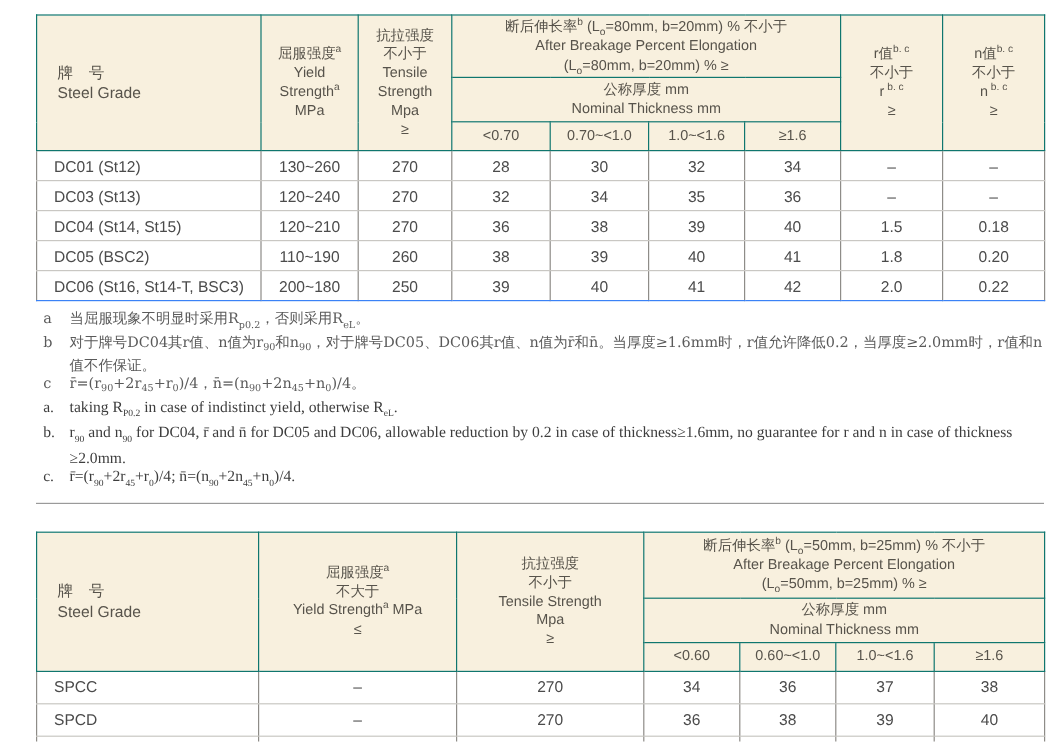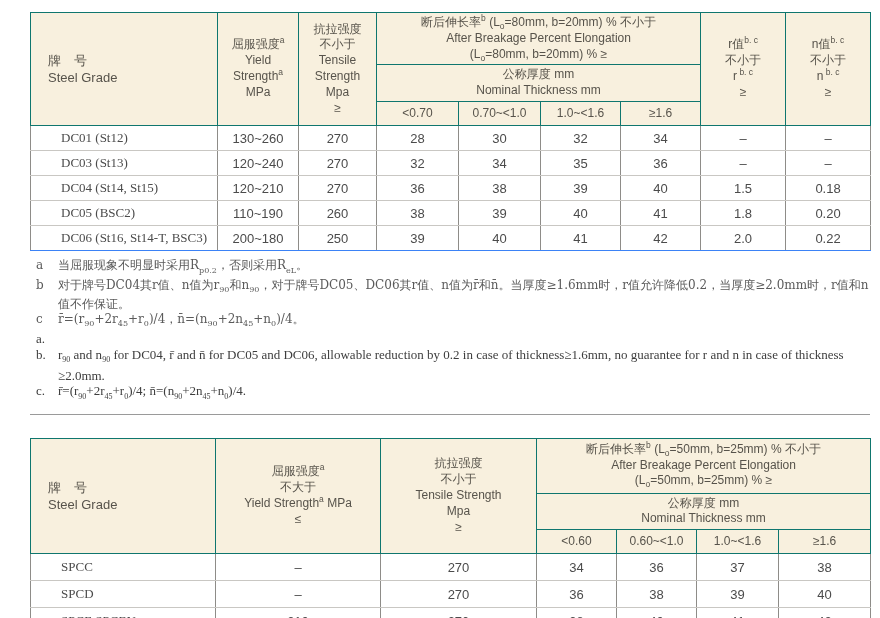--- a/index.html
+++ b/index.html
@@ -40,21 +40,21 @@
     border-top:1px solid #c9c7c3;
     border-bottom:1px solid #c9c7c3;
     font-size:13px;
     color:#4b4b4b;
     text-align:center;
     vertical-align:middle;
     padding:0 3px;
   }
   table.spec tbody tr { height:25px; }
   table.spec tbody tr:last-child td { border-bottom:1px solid #3b82f6; }
-  table.spec td.grade-cell { text-align:left; padding-left:30px;font-family:Liberation Serif, serif; }
+  table.spec td.grade-cell { text-align:left; padding-left:14px; }
   table.spec sup { font-size:8.5px; vertical-align:super; line-height:0; }
   table.spec sub { font-size:8.5px; vertical-align:sub; line-height:0; }
   .thickness-label { font-size:11.5px; }
 
   .footnotes {
     width:840px;
     padding:7px 0 9px 2px;
     border-bottom:1px solid #9a9a9a;
   }
   .fn-line { display:flex; align-items:baseline; }
@@ -182,20 +182,21 @@
     <div class="fn-line zh">
       <span class="fn-marker">b</span>
       <span class="fn-text">对于牌号DC04其r值、n值为r<sub>90</sub>和n<sub>90</sub>，对于牌号DC05、DC06其r值、n值为r̄和n̄。当厚度≥1.6mm时，r值允许降低0.2，当厚度≥2.0mm时，r值和n值不作保证。</span>
     </div>
     <div class="fn-line zh">
       <span class="fn-marker">c</span>
       <span class="fn-text">r̄=(r<sub>90</sub>+2r<sub>45</sub>+r<sub>0</sub>)/4，n̄=(n<sub>90</sub>+2n<sub>45</sub>+n<sub>0</sub>)/4。</span>
     </div>
     <div class="fn-line en">
       <span class="fn-marker">a.</span>
+      <span class="fn-text">taking R<sub>P0.2</sub> in case of indistinct yield, otherwise R<sub>eL</sub>.</span>
     </div>
     <div class="fn-line en">
       <span class="fn-marker">b.</span>
       <span class="fn-text">r<sub>90</sub> and n<sub>90</sub> for DC04, r̄ and n̄ for DC05 and DC06, allowable reduction by 0.2 in case of thickness≥1.6mm, no guarantee for r and n in case of thickness ≥2.0mm.</span>
     </div>
     <div class="fn-line en">
       <span class="fn-marker">c.</span>
       <span class="fn-text">r̄=(r<sub>90</sub>+2r<sub>45</sub>+r<sub>0</sub>)/4; n̄=(n<sub>90</sub>+2n<sub>45</sub>+n<sub>0</sub>)/4.</span>
     </div>
   </div>

